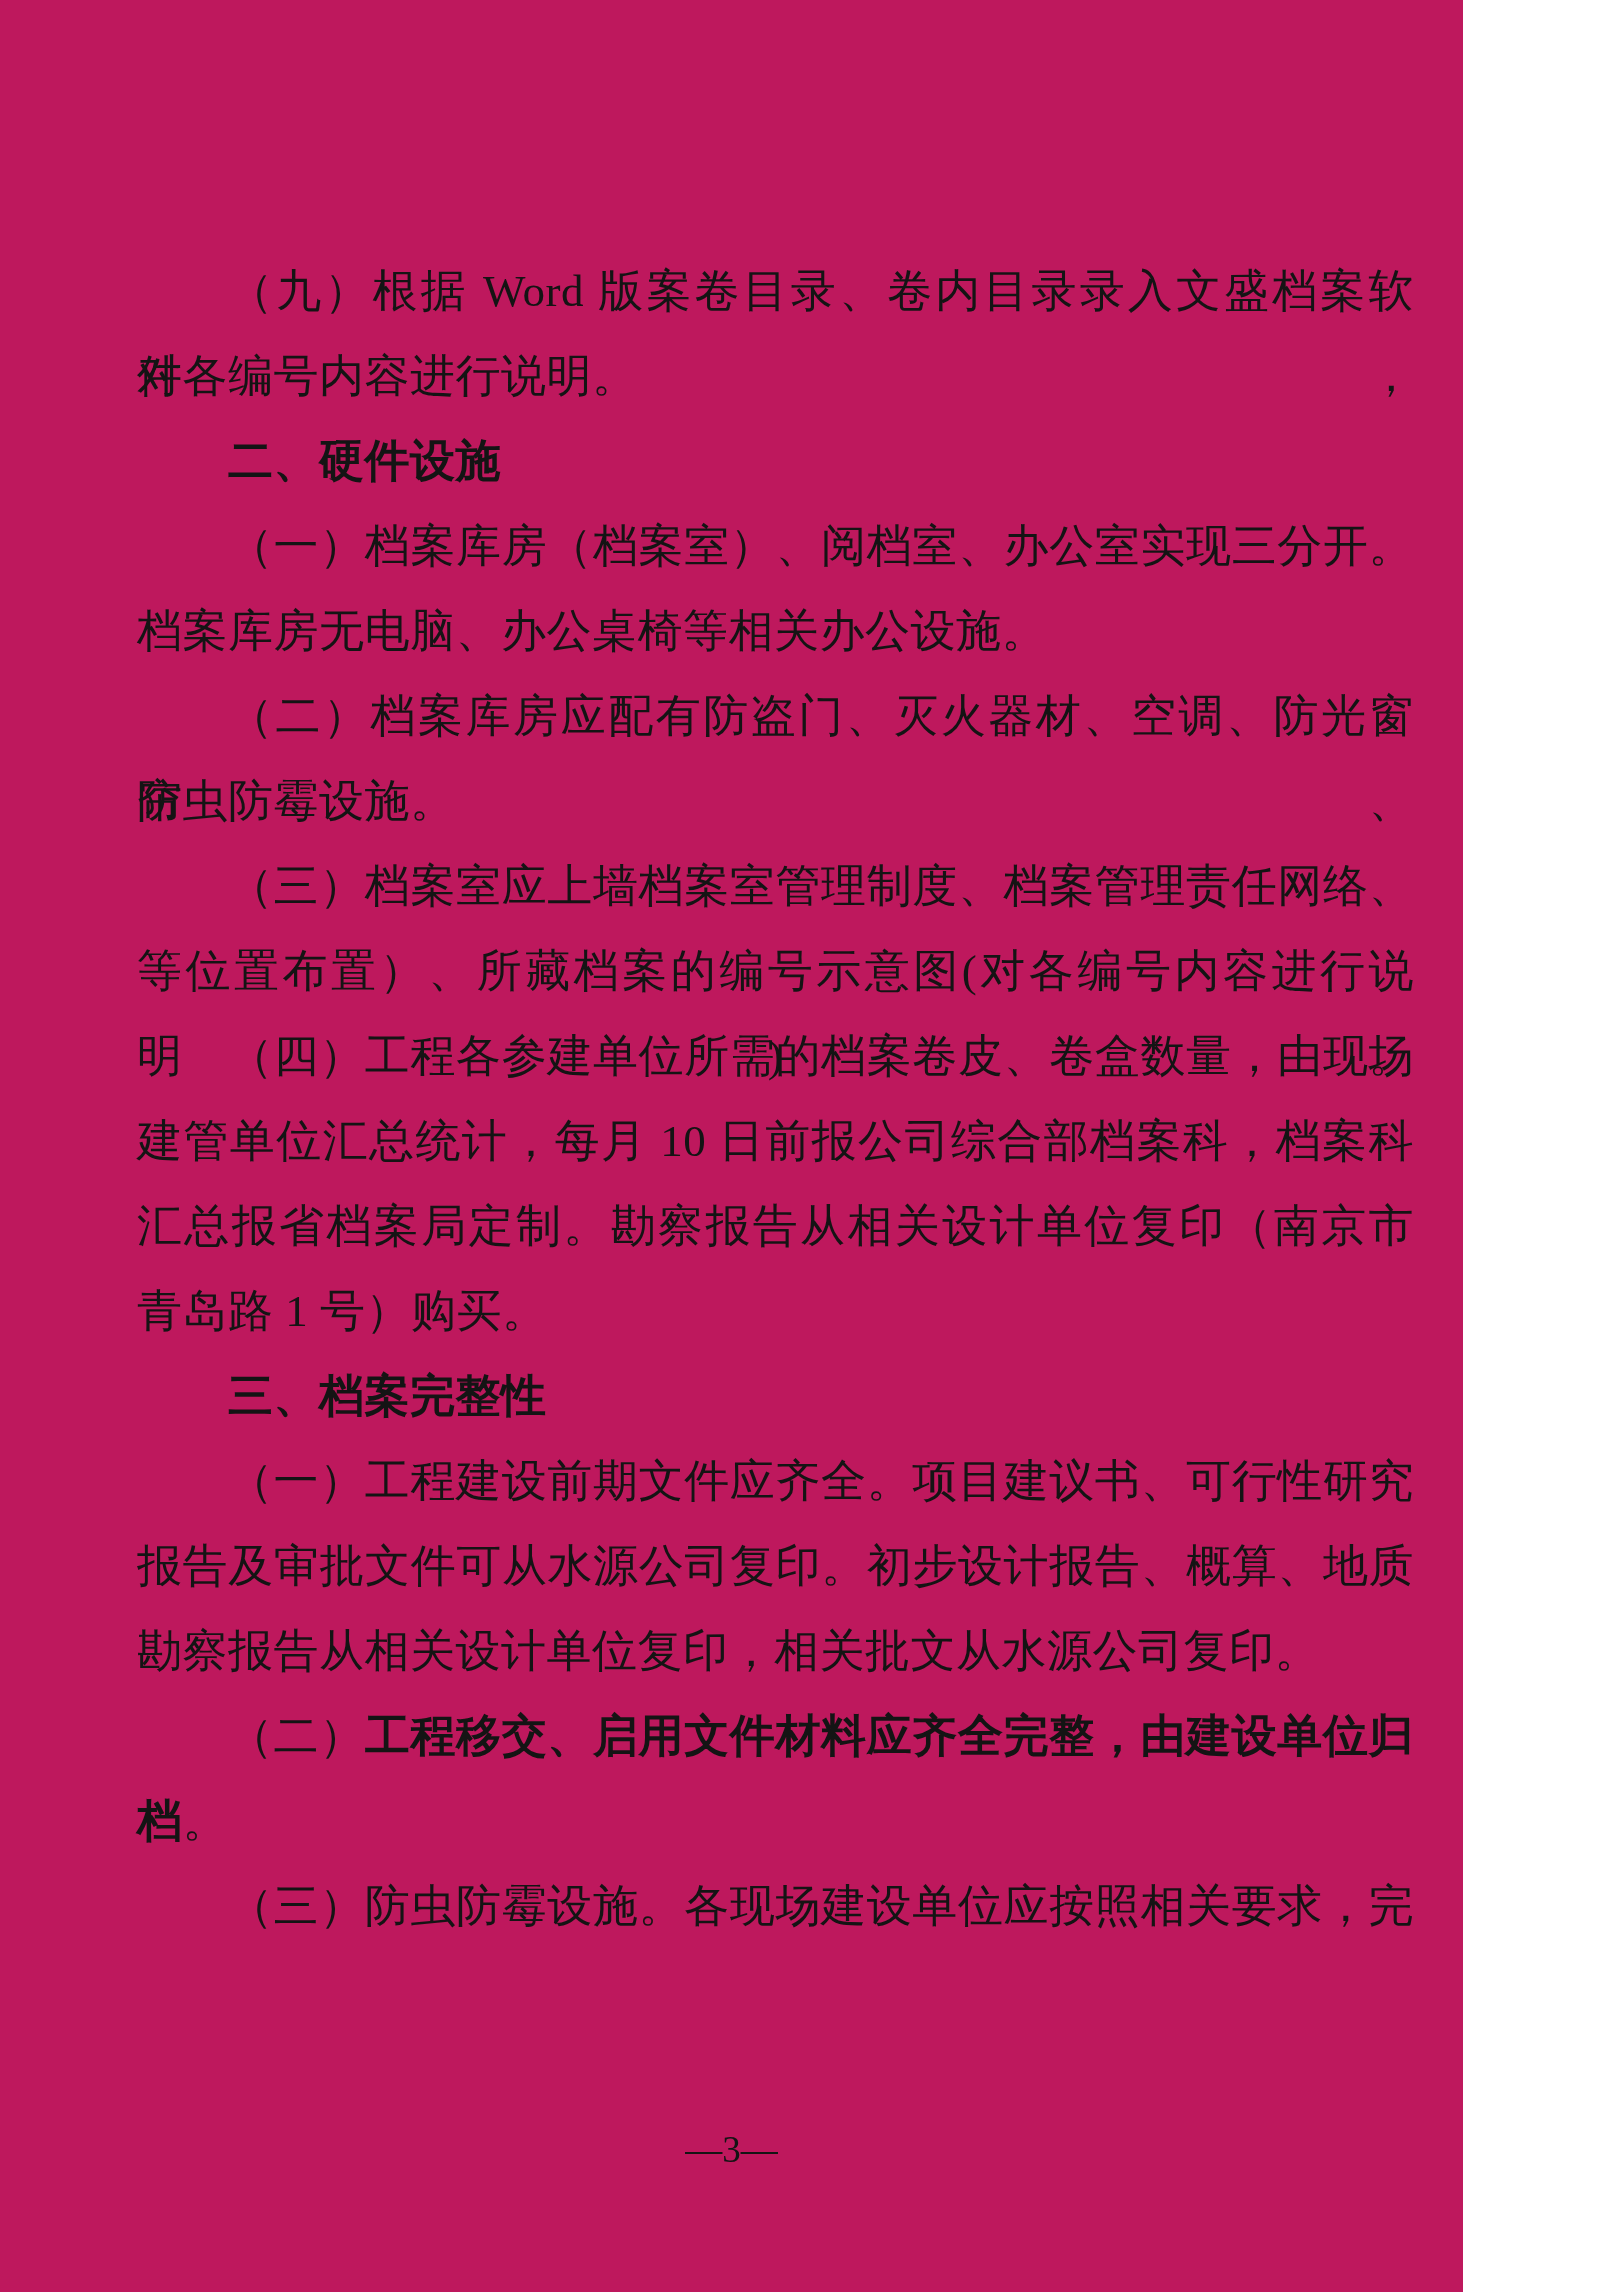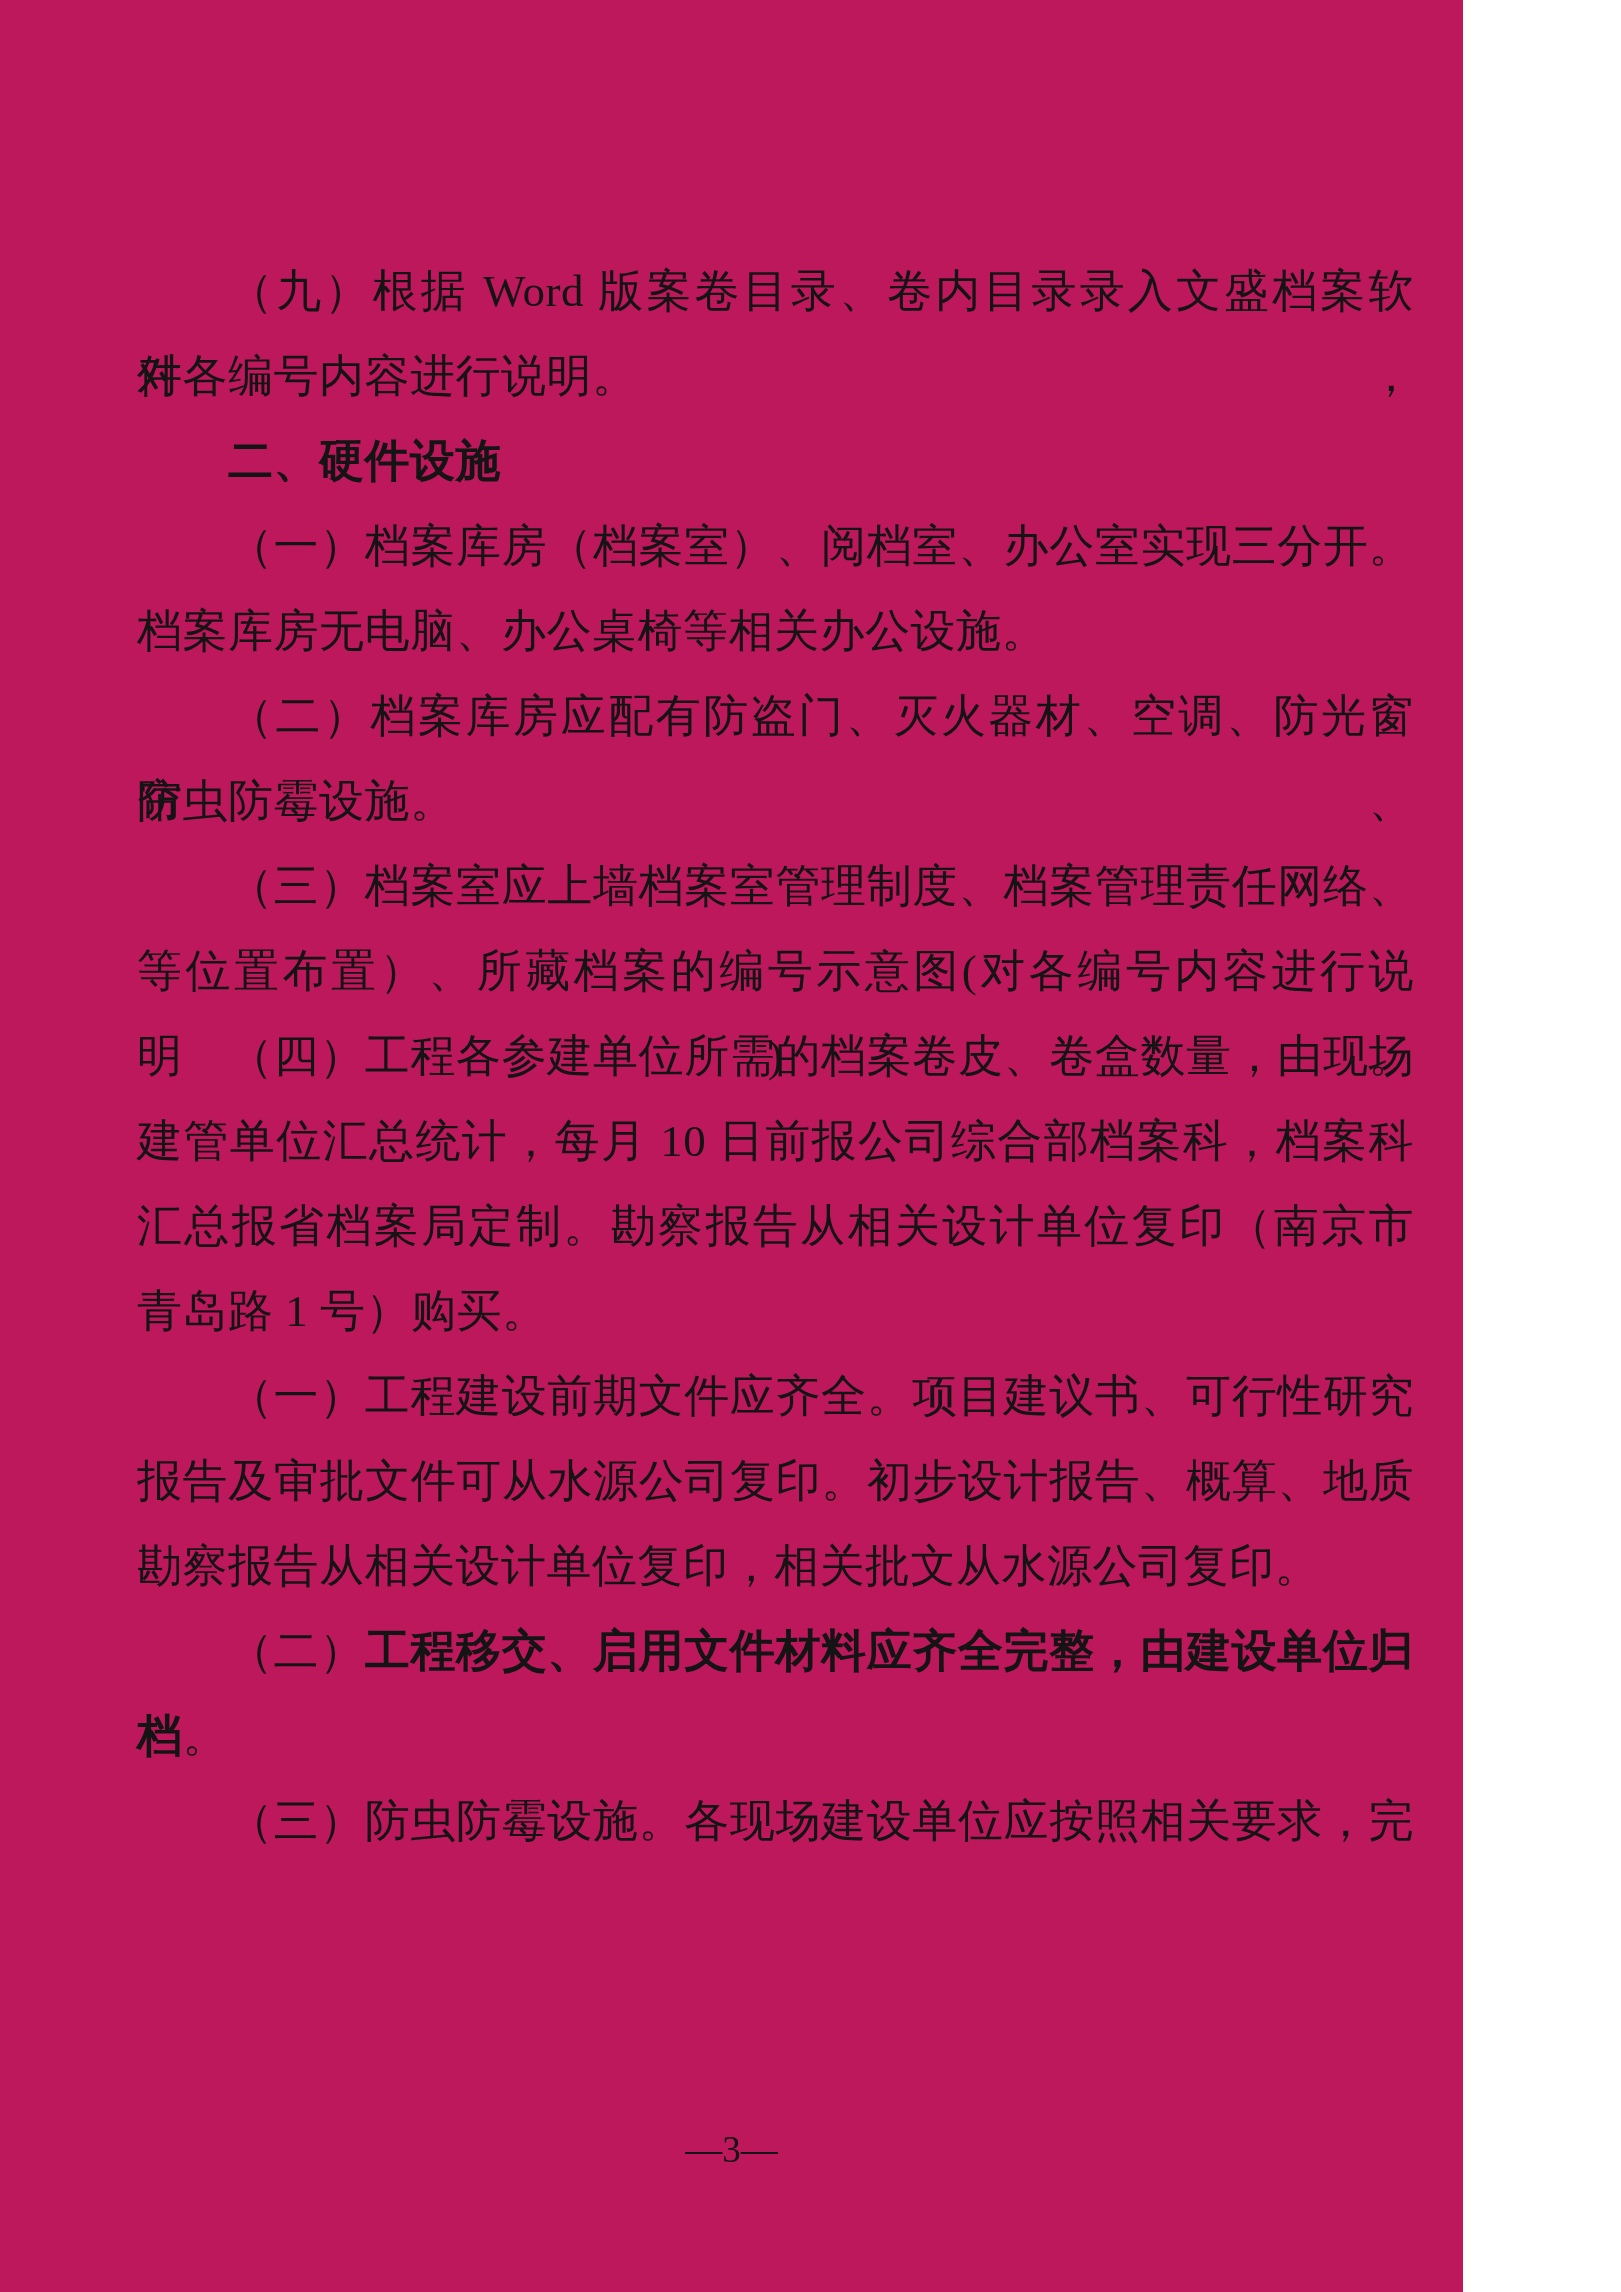--- a/index.html
+++ b/index.html
@@ -70,20 +70,21 @@
     <div class="line">防虫防霉设施。</div>
 
     <div class="line indent fill">（三）档案室应上墙档案室管理制度、档案管理责任网络、</div>
     <div class="line fill">等位置布置）、所藏档案的编号示意图(对各编号内容进行说明)。</div>
 
     <div class="line indent fill">（四）工程各参建单位所需的档案卷皮、卷盒数量，由现场</div>
     <div class="line fill">建管单位汇总统计，每月 10 日前报公司综合部档案科，档案科</div>
     <div class="line fill">汇总报省档案局定制。勘察报告从相关设计单位复印（南京市</div>
     <div class="line">青岛路 1 号）购买。</div>
 
+    <div class="line indent heading">三、档案完整性</div>
 
     <div class="line indent fill">（一）工程建设前期文件应齐全。项目建议书、可行性研究</div>
     <div class="line fill">报告及审批文件可从水源公司复印。初步设计报告、概算、地质</div>
     <div class="line">勘察报告从相关设计单位复印，相关批文从水源公司复印。</div>
 
     <div class="line indent fill">
       <span>（二）</span><span class="bold">工程移交、启用文件材料应齐全完整，由建设单位归</span>
     </div>
     <div class="line">
       <span class="bold">档</span><span>。</span>

